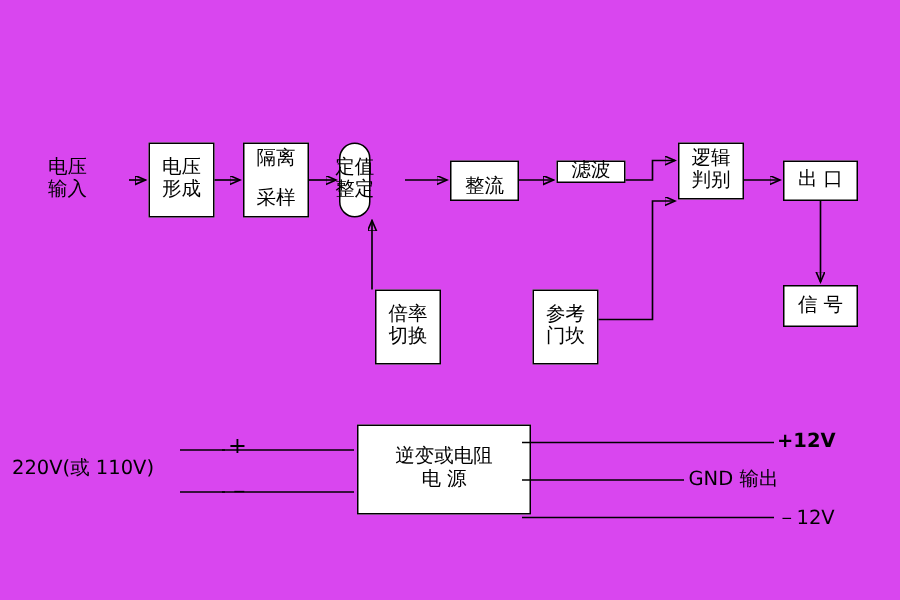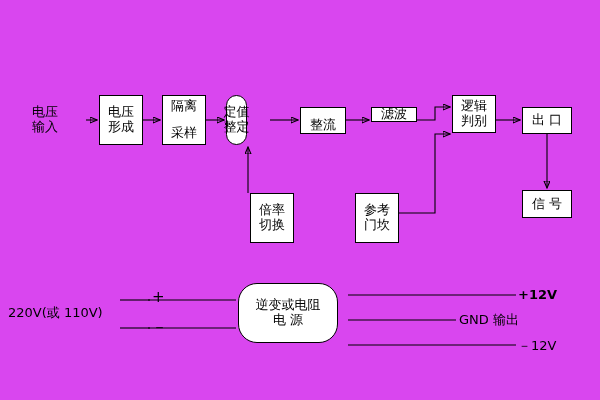--- a/index.html
+++ b/index.html
@@ -122,21 +122,21 @@
     <span class="l1">信 号</span>
   </div>
 
   <div class="label left" style="left:8px; top:303px; width:130px; height:20px;text-align:center;">
     <span class="l1">220V(或 110V)</span>
   </div>
 
   <div class="sign" style="left:152px; top:288px;">+</div>
   <div class="sign" style="left:152px; top:318px;">－</div>
 
-  <div class="box" style="left:238px; top:283px; width:100px; height:60px; font-size:13px;border-radius:19px;">
+  <div class="box" style="left:238px; top:283px; width:116px; height:60px; font-size:13px;">
     <span class="l1">逆变或电阻</span>
     <span class="l2">电  源</span>
   </div>
 
   <div class="label left" style="left:518px; top:286px; width:70px; height:18px;font-weight:bold;">
     <span class="l1">+12V</span>
   </div>
   <div class="label left" style="left:459px; top:311px; width:100px; height:18px;">
     <span class="l1">GND 输出</span>
   </div>

